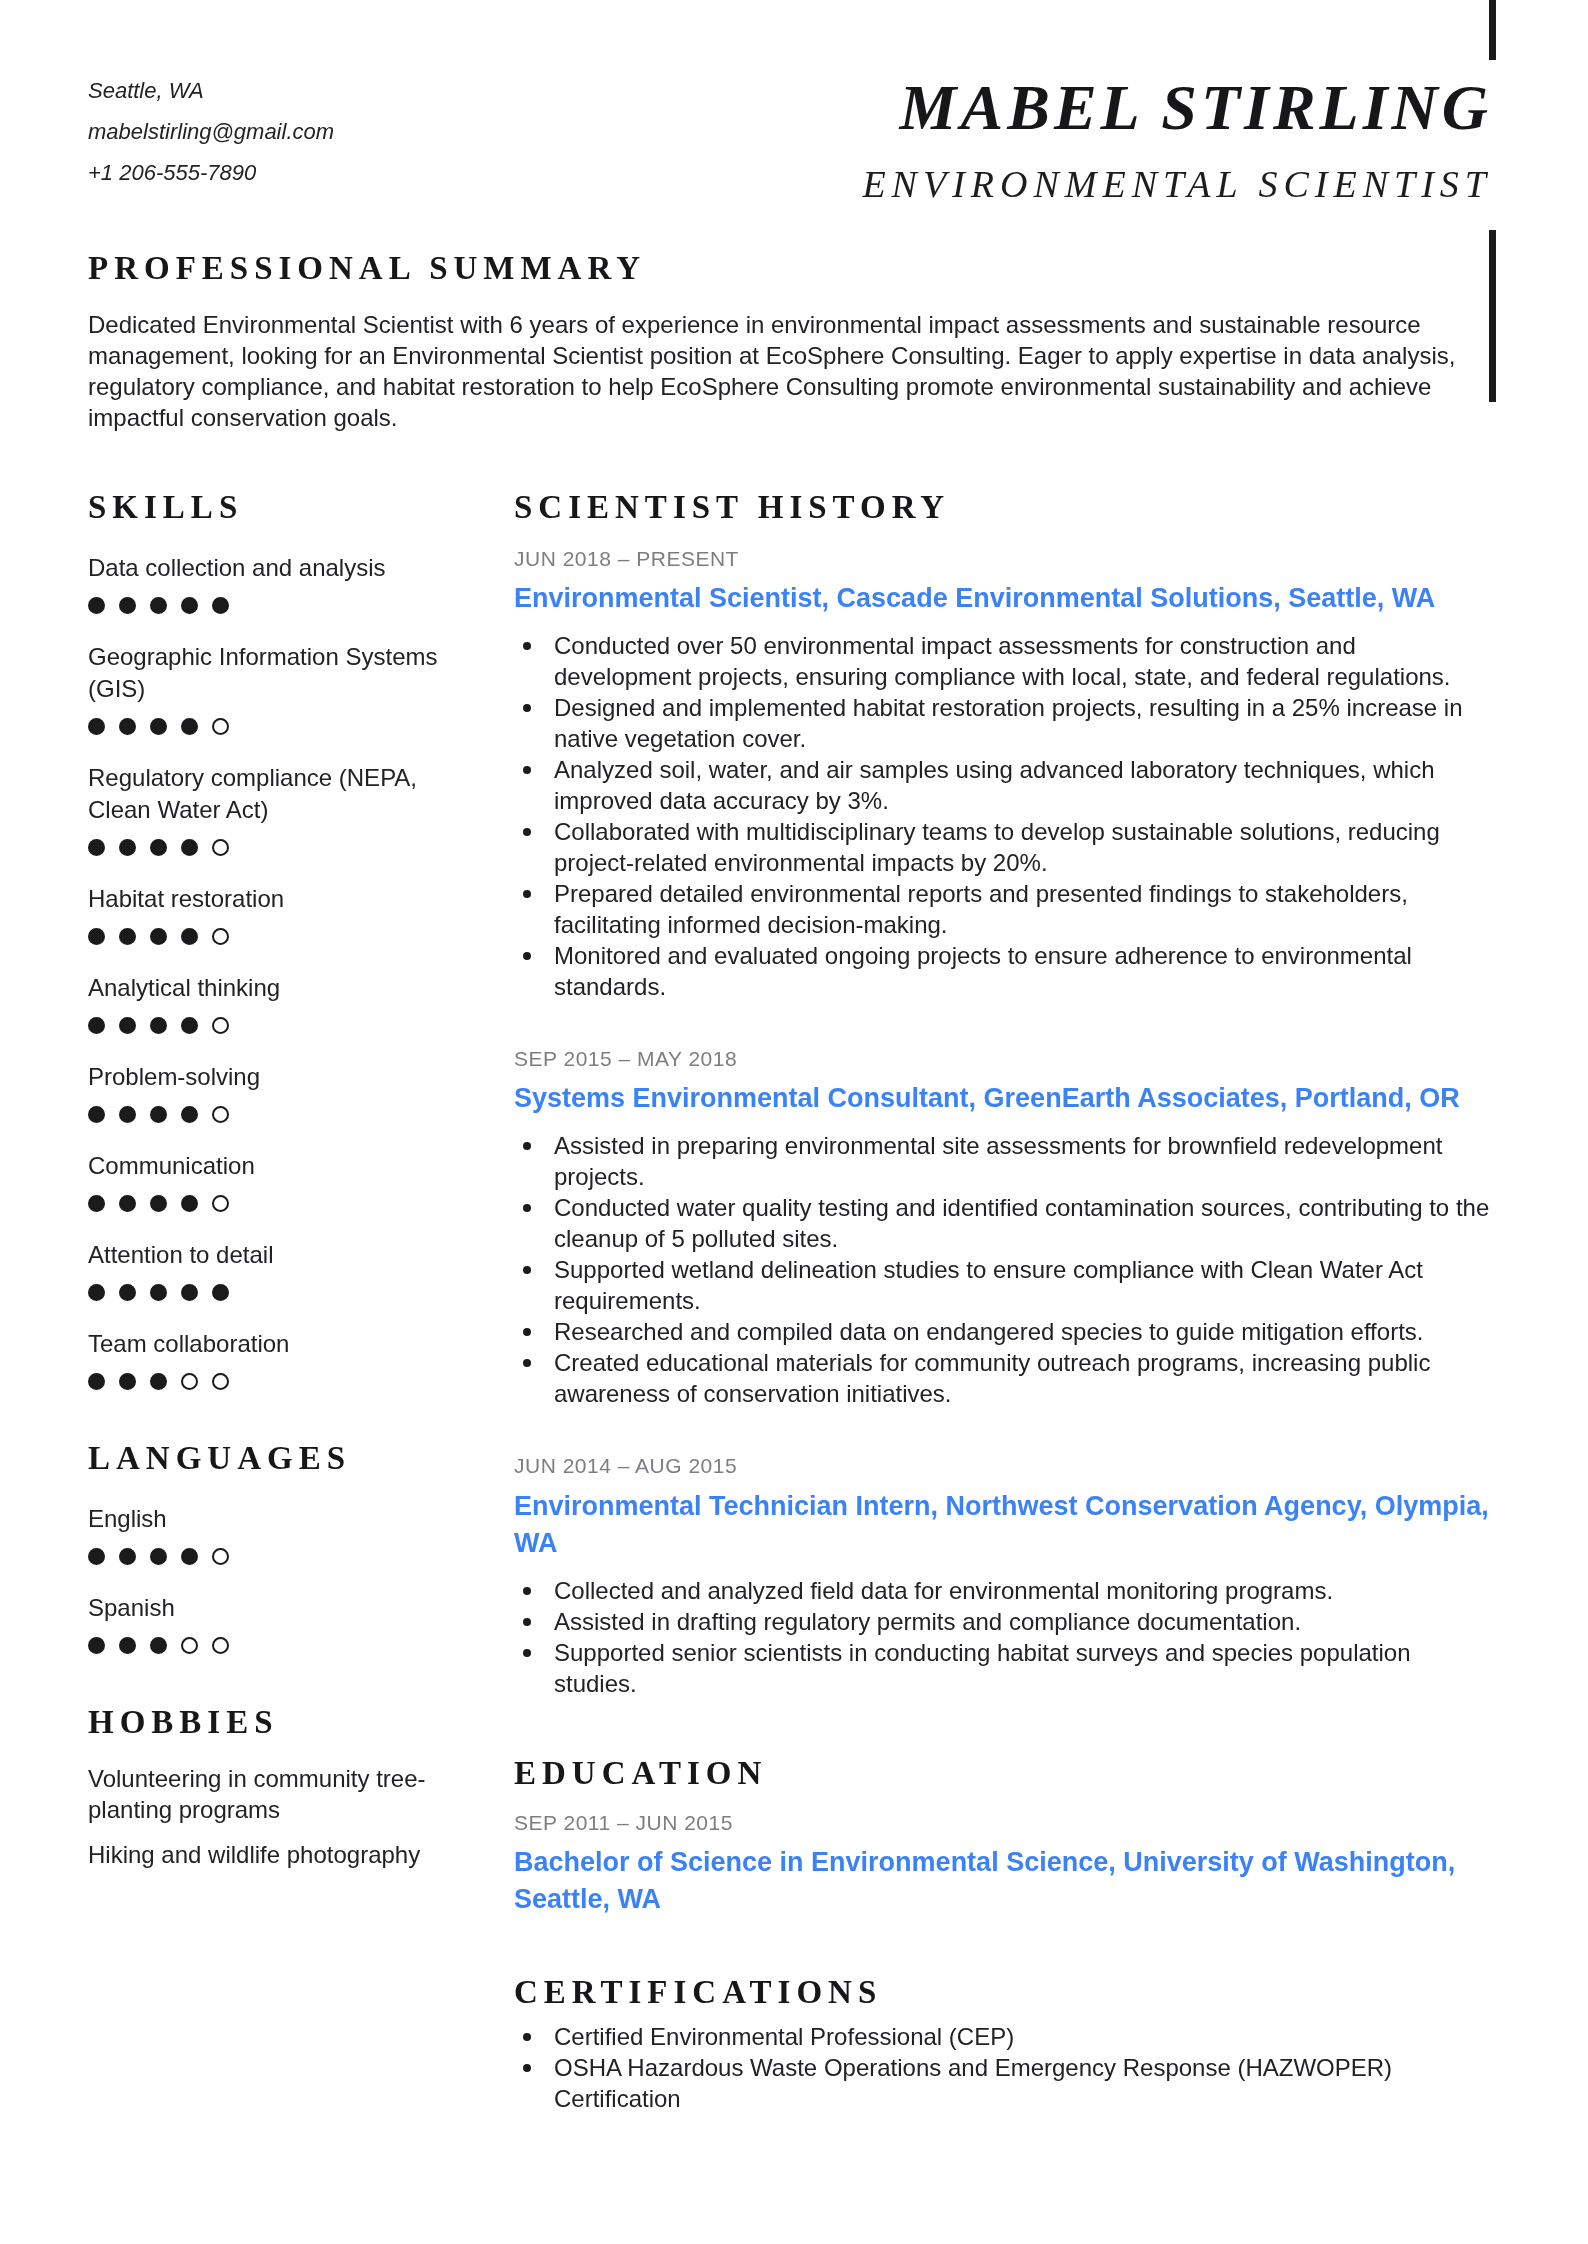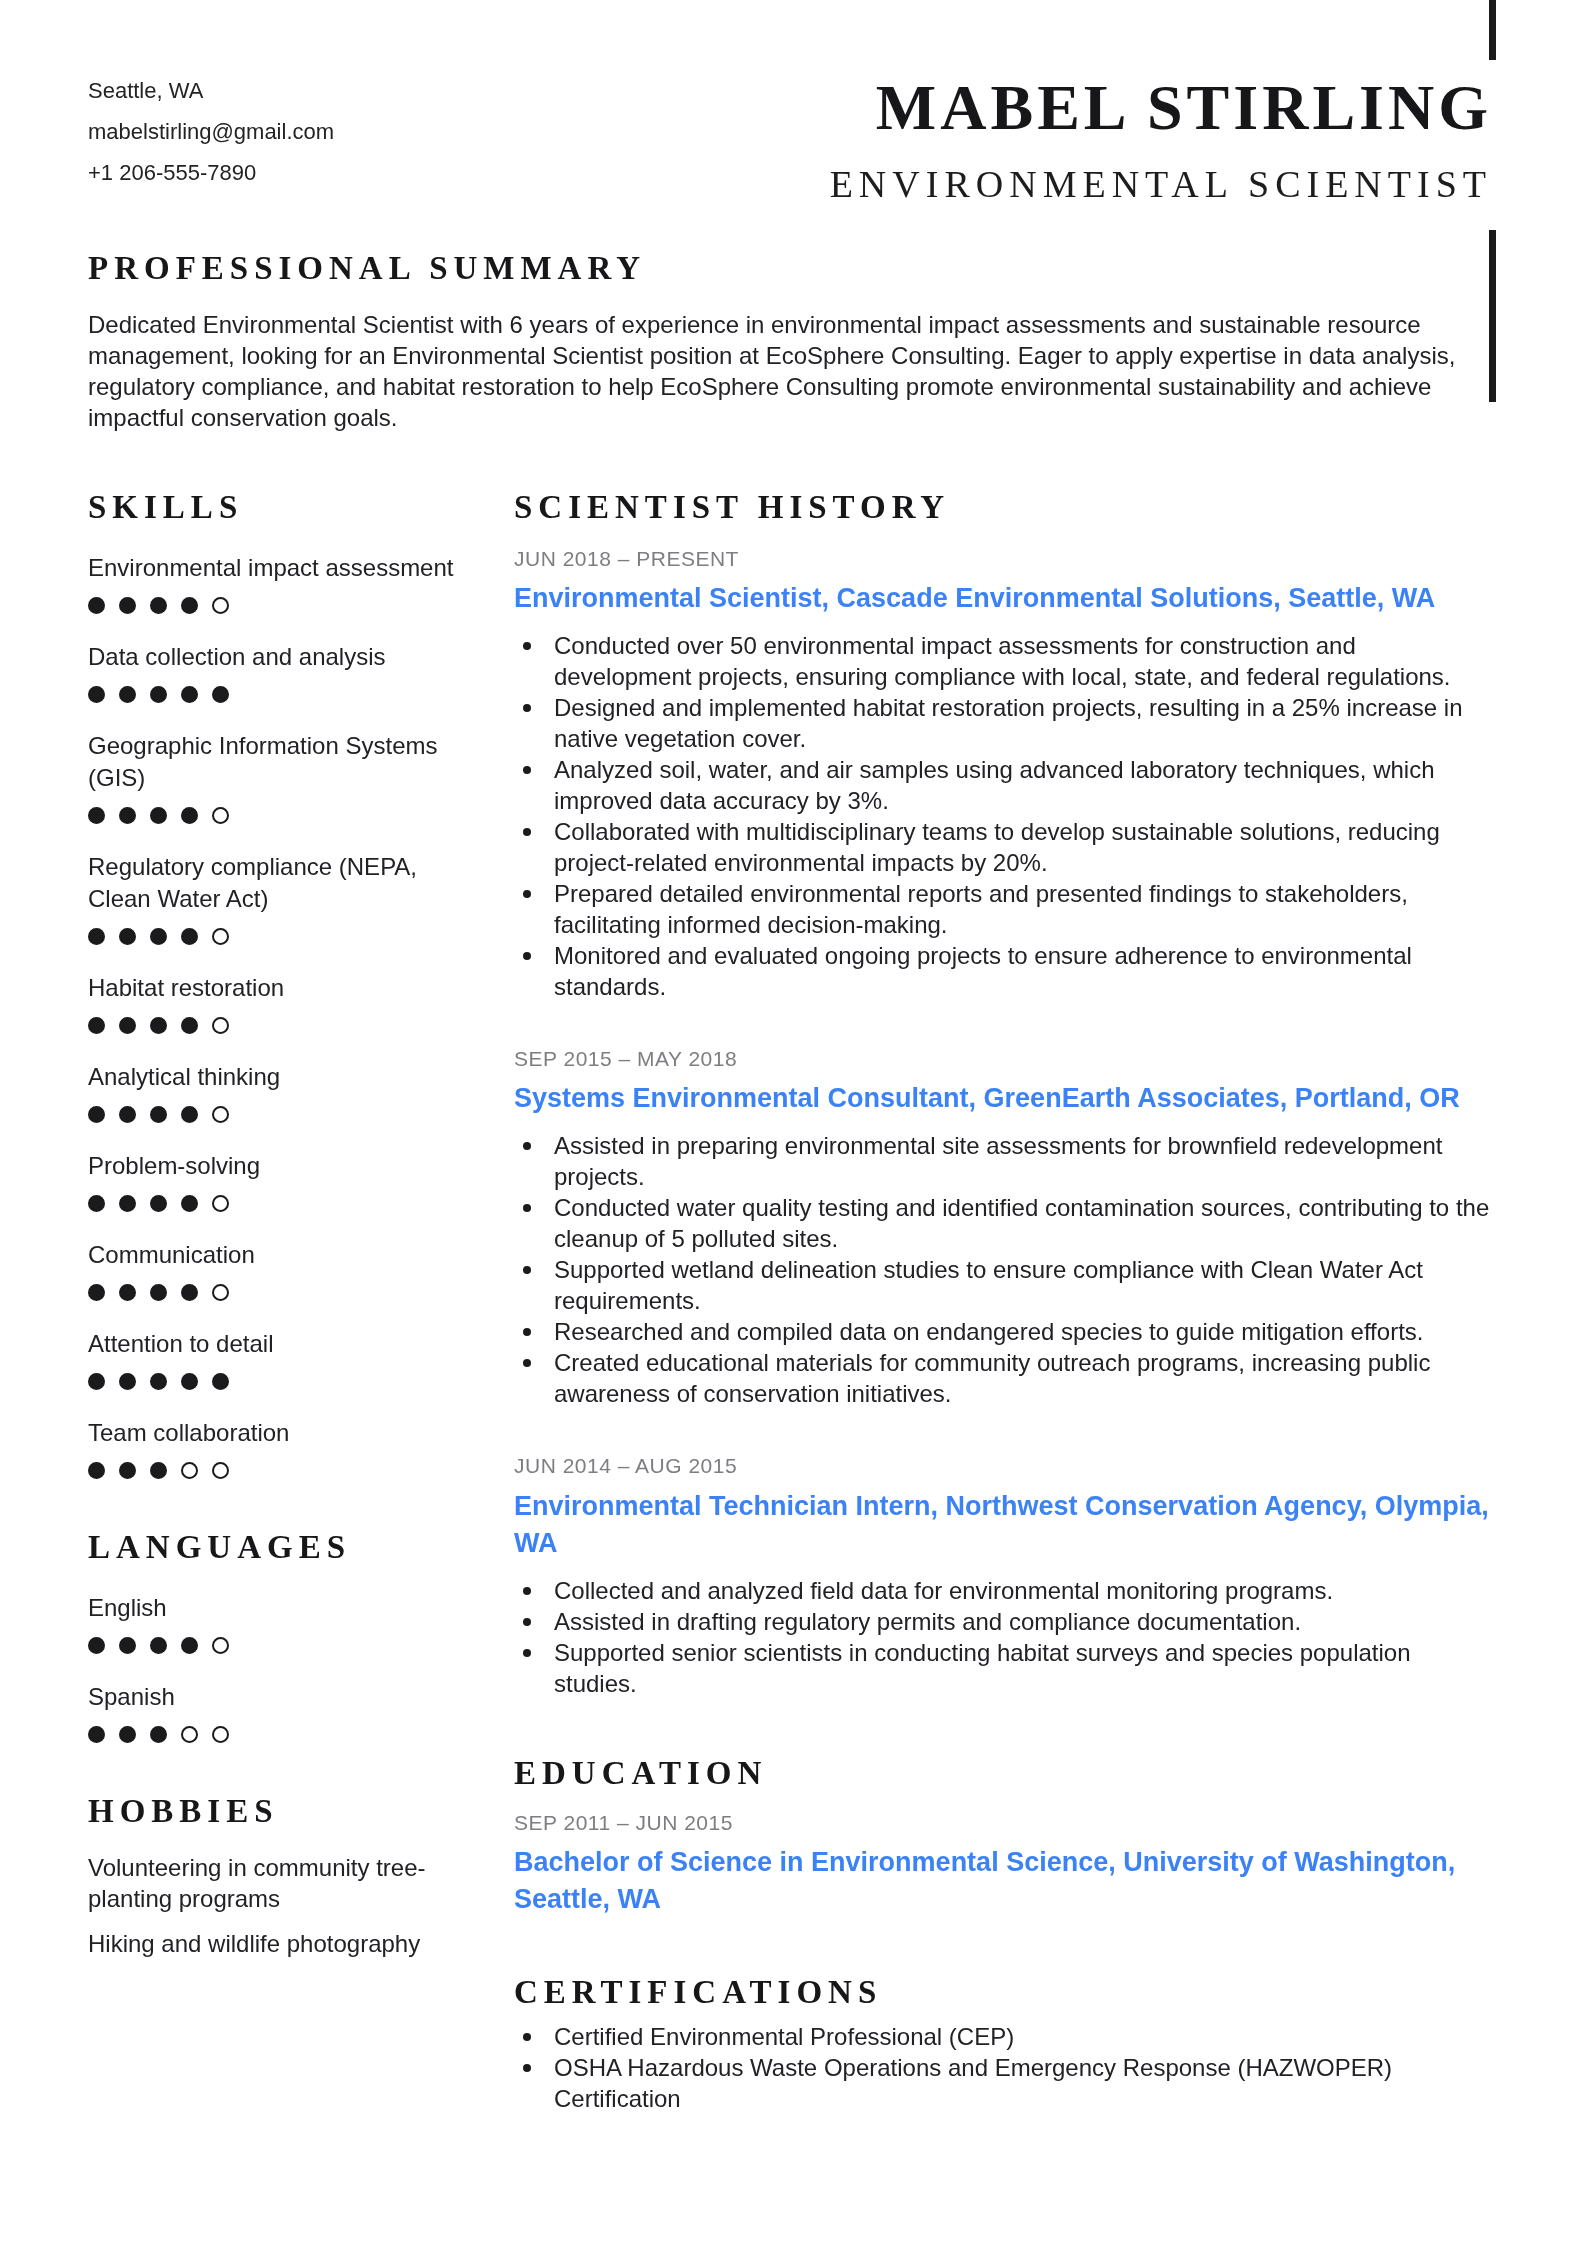--- a/index.html
+++ b/index.html
@@ -8,21 +8,21 @@
     font-family:"Liberation Sans",sans-serif;
     color:#202124;
   }
   .page{position:relative;width:100%;height:100%;box-sizing:border-box;padding:64px 92px 0 88px;}
 
   
   .deco-bar{position:absolute;right:92px;width:7px;background:#1b1b1d;}
   .deco-bar.bar1{top:0;height:60px;}
   .deco-bar.bar2{top:230px;height:172px;}
 
-  header{display:flex;justify-content:space-between;align-items:flex-start;}
+  header{display:flex;justify-content:space-between;align-items:flex-start;font-style:italic;}
   .contact{font-size:22px;line-height:41px;padding-top:6px;color:#232326;}
   .name-block{text-align:right;padding-right:4px;}
   .name{
     font-family:"Liberation Serif",serif;font-weight:700;
     font-size:64px;letter-spacing:4px;line-height:1;margin:12px 0 0 0;color:#17171a;
   }
   .role{
     font-family:"Liberation Serif",serif;font-weight:400;
     font-size:38px;letter-spacing:6px;margin-top:22px;color:#1d1d20;
   }
@@ -88,30 +88,20 @@
     <h2 class="section-heading">PROFESSIONAL SUMMARY</h2>
     <p>Dedicated Environmental Scientist with 6 years of experience in environmental impact assessments and sustainable resource management, looking for an Environmental Scientist position at EcoSphere Consulting. Eager to apply expertise in data analysis, regulatory compliance, and habitat restoration to help EcoSphere Consulting promote environmental sustainability and achieve impactful conservation goals.</p>
   </section>
 
   <div class="columns">
 
     <aside class="left-col">
       <section>
         <h2 class="section-heading">SKILLS</h2>
         <div class="rated-list" id="skills-list">
-  <div class="rated-item">
-    <div class="rated-label">Environmental impact assessment</div>
-    <div class="dots">
-                <span class="dot filled"></span>
-                <span class="dot filled"></span>
-                <span class="dot filled"></span>
-                <span class="dot filled"></span>
-                <span class="dot"></span>
-              </div>
-  </div>
 
   <div class="rated-item">
     <div class="rated-label">Data collection and analysis</div>
     <div class="dots">
                 <span class="dot filled"></span>
                 <span class="dot filled"></span>
                 <span class="dot filled"></span>
                 <span class="dot filled"></span>
                 <span class="dot filled"></span>
               </div>

